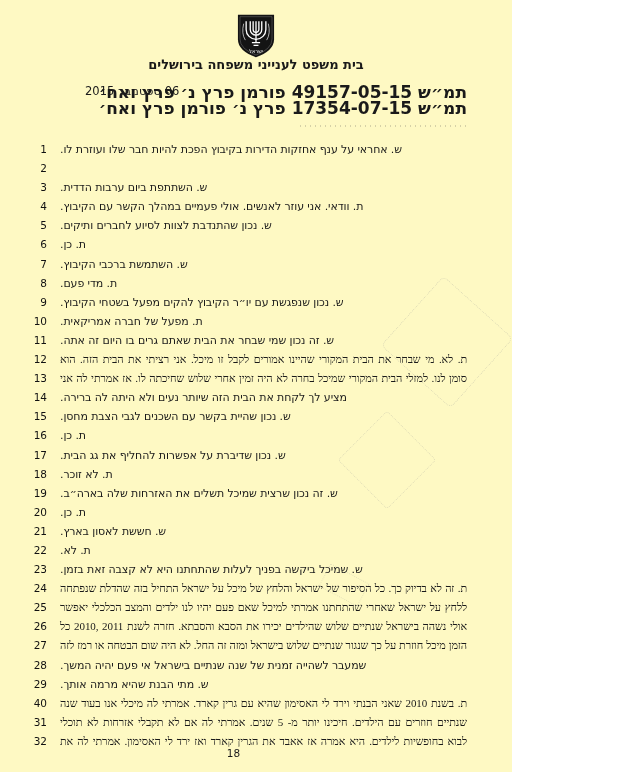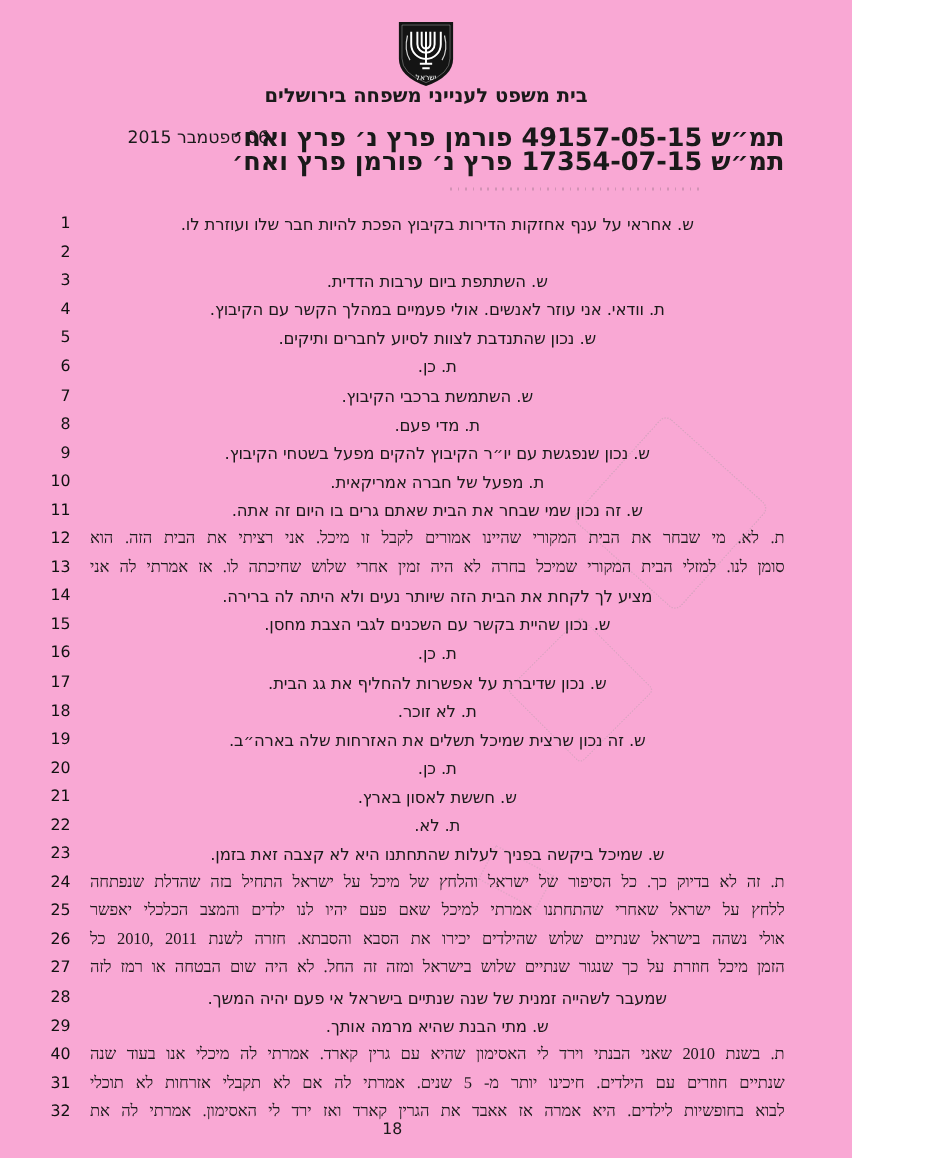--- a/index.html
+++ b/index.html
@@ -1,17 +1,17 @@
 <!DOCTYPE html>
 <html lang="he"><head>
 <meta charset="utf-8">
 <style>
   html,body{margin:0;padding:0;background:#fff;}
   .page{
-    position:relative;width:568px;height:772px;background:#f9a8d4;overflow:hidden;
+    position:relative;width:512px;height:772px;background:#fef9c3;overflow:hidden;
     font-family:"DejaVu Sans",sans-serif;color:#1a1a1a;
   }
   
   .emblem{position:absolute;top:13px;left:50%;transform:translateX(-50%);}
   .court-name{
     position:absolute;top:57px;left:0;right:0;text-align:center;
     font-weight:bold;font-size:13px;direction:rtl;
   }
   .case-block{
     position:absolute;top:84px;right:45px;direction:rtl;text-align:right;
@@ -26,21 +26,21 @@
     background:repeating-linear-gradient(90deg,#444 0 1px,transparent 1px 5px);
   }
   
   .transcript{position:absolute;top:140px;left:0;right:45px;}
   .line-row{display:flex;flex-direction:row;height:19.1px;line-height:19.1px;direction:ltr;}
   .line-num{
     width:47px;flex:0 0 47px;text-align:right;font-size:10.5px;color:#111;
     font-family:"DejaVu Sans",sans-serif;
   }
   .line-text{
-    flex:1;margin-left:13px;direction:rtl;text-align:center;font-size:11px;
+    flex:1;margin-left:13px;direction:rtl;text-align:left;font-size:11px;
     white-space:nowrap;letter-spacing:-0.1px;
   }
   .line-text.fill{text-align:justify;text-align-last:justify;font-family:Liberation Serif, serif;}
   
   .page-number{
     position:absolute;top:747px;left:0;right:45px;text-align:center;font-size:10.5px;
   }
   
   .artifact{position:absolute;border:1px dotted #9a9a9a;pointer-events:none;}
   .a1{left:400px;top:295px;width:92px;height:92px;transform:rotate(42deg);opacity:.30;border-radius:6px;}

